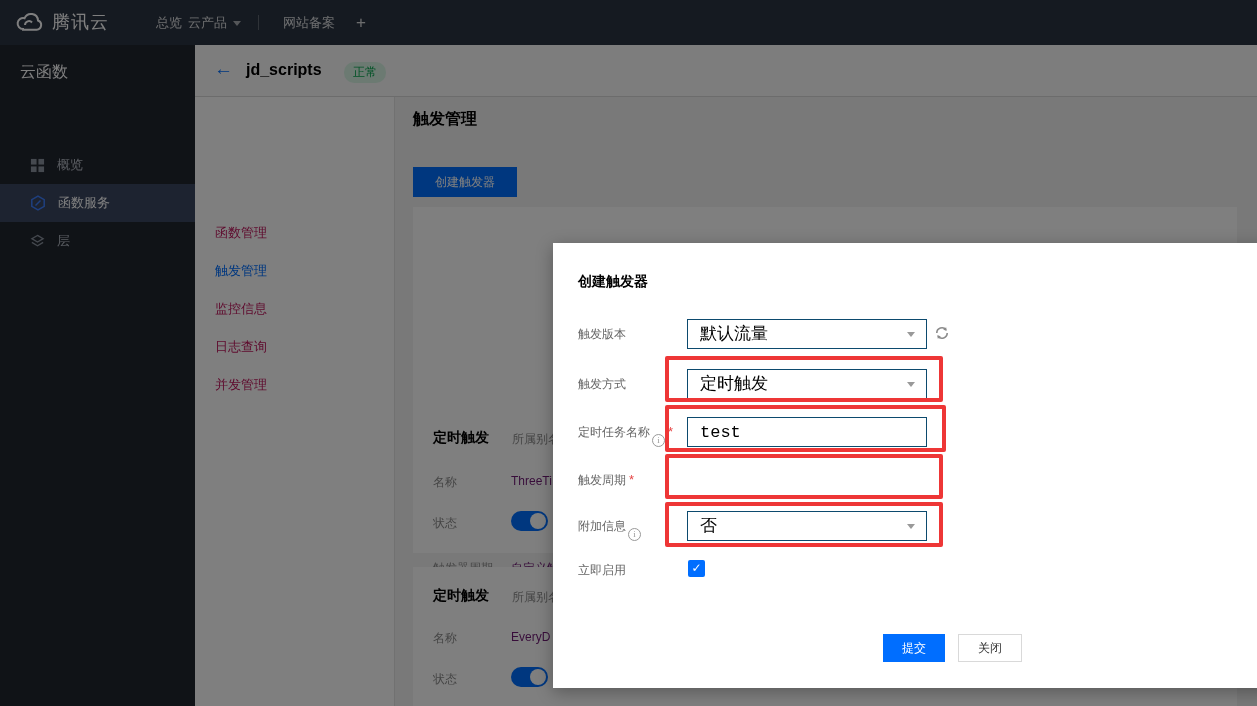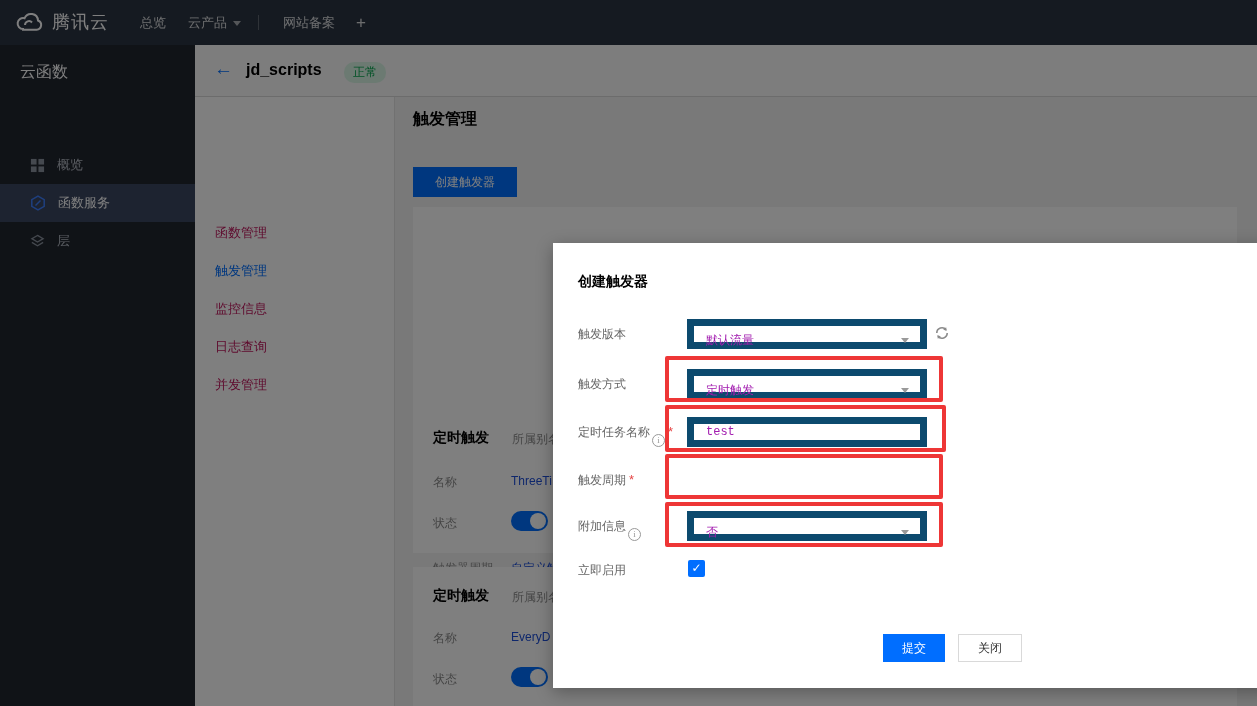--- a/index.html
+++ b/index.html
@@ -36,34 +36,34 @@
   
   .main-bg { left:395px; top:97px; width:862px; height:609px; background:#f3f3f3; z-index:1; }
   .page-title { left:413px; top:109px; font-size:16px; font-weight:bold; color:#000; z-index:2; }
   .create-btn { left:413px; top:167px; width:104px; height:30px; background:#006eff; color:#fff; font-size:12px; border:none; cursor:pointer; z-index:2; }
   .panel { background:#fff; z-index:2; }
   .panel1 { left:413px; top:207px; width:824px; height:346px; }
   .panel2 { left:413px; top:567px; width:824px; height:160px; }
   .panel-title { left:20px; font-size:14px; font-weight:bold; color:#000; }
   .panel-alias { left:99px; font-size:12px; color:#8b8b8b; }
   .f-label { left:20px; color:#8b8b8b; }
-  .f-value { left:98px; color:#1d4ed8; }
+  .f-value { left:98px; color:#701a75; }
   .toggle { left:98px; width:37px; height:20px; background:#006eff; border-radius:10px; cursor:pointer; }
   .toggle .knob { position:absolute; right:2px; top:2px; width:16px; height:16px; background:#fff; border-radius:50%; }
   .code-box { left:98px; width:380px; height:103px; border:1px solid #ddd; background:#fff; display:flex; }
   .code-gutter { width:40px; padding:5px 6px 0 0; text-align:right; color:#5b8ff9; font-family:"Liberation Mono","DejaVu Sans Mono",monospace; font-size:12px; line-height:20px; border-right:1px solid #eee; }
 
   
   .overlay { left:0; top:0; width:1257px; height:706px; background:rgba(0,0,0,0.5); z-index:40; }
   .modal { left:553px; top:243px; width:720px; height:445px; background:#fff; box-shadow:0 4px 16px rgba(0,0,0,0.3); z-index:50; }
   .modal-title { left:25px; top:30px; font-size:14px; font-weight:bold; color:#000; }
   .m-label { left:25px; color:#666; font-size:12px; height:30px; line-height:30px; display:flex; align-items:flex-end; }
   .req-star { color:#e54545; margin-left:3px; font-size:13px; }
   .info-icon { display:inline-block; width:13px; height:13px; border:1px solid #999; border-radius:50%; color:#999; font-size:9px; line-height:11px; text-align:center; margin-left:2px; font-family:"Liberation Serif",serif; }
-  .m-control { left:134px; width:240px; height:30px; border:7px solid #0c4a6e; background:#fff; font-size:12px; color:#a21caf; }
+  .m-control { left:134px; width:240px; height:30px; border:1px solid #0c4a6e; background:#fff; font-size:17px; color:#000000; }
   .m-select { padding:0 26px 0 12px; line-height:28px; cursor:pointer; }
   .sel-caret { position:absolute; right:11px; top:12px; width:0; height:0; border-left:4px solid transparent; border-right:4px solid transparent; border-top:5px solid #999; }
   .m-input { padding:0 12px; line-height:28px; font-family:Liberation Mono, monospace; }
   .annotation { border:4px solid #ee3636; border-radius:2px; z-index:60; pointer-events:none; }
   .refresh-btn { left:380px; width:20px; height:20px; cursor:pointer; }
   .checkbox { left:135px; top:317px; width:17px; height:17px; background:#006eff; border-radius:2px; color:#fff; text-align:center; line-height:17px; font-size:12px; cursor:pointer; }
   .check-hint { left:135px; top:344px; color:#8b8b8b; font-size:12px; }
   .btn-submit { left:330px; top:391px; width:62px; height:28px; background:#006eff; color:#fff; border:none; font-size:12px; cursor:pointer; }
   .btn-close { left:405px; top:391px; width:64px; height:28px; background:#fff; color:#333; border:1px solid #d9d9d9; font-size:12px; cursor:pointer; }
 </style>
@@ -73,21 +73,21 @@
 <div id="frame">
 
   <div class="abs topbar">
     <div class="abs logo">
       <svg width="30" height="22" viewBox="0 0 30 22">
         <path d="M9 18 a5.5 5.5 0 1 1 1.6-10.8 A7 7 0 0 1 24 9.5 a4.8 4.8 0 0 1-1.4 9.3 H9z" fill="none" stroke="#ffffff" stroke-width="2"></path>
         <path d="M11 14 a4 4 0 0 1 7-2.5" fill="none" stroke="#ffffff" stroke-width="2"></path>
       </svg>
       <span>腾讯云</span>
     </div>
-    <div class="abs topnav-item" style="left:140px">总览</div>
+    <div class="abs topnav-item" style="left:156px">总览</div>
     <div class="abs topnav-item" style="left:188px"><span>云产品</span><span class="topnav-caret"></span></div>
     <div class="abs topnav-divider"></div>
     <div class="abs topnav-item" style="left:283px">网站备案</div>
     <div class="abs topnav-item topnav-plus">+</div>
   </div>
 
   <div class="abs sidebar">
     <div class="abs sidebar-title">云函数</div>
     <div class="abs side-item" style="top:101px">
       <svg width="15" height="15" viewBox="0 0 16 16">

